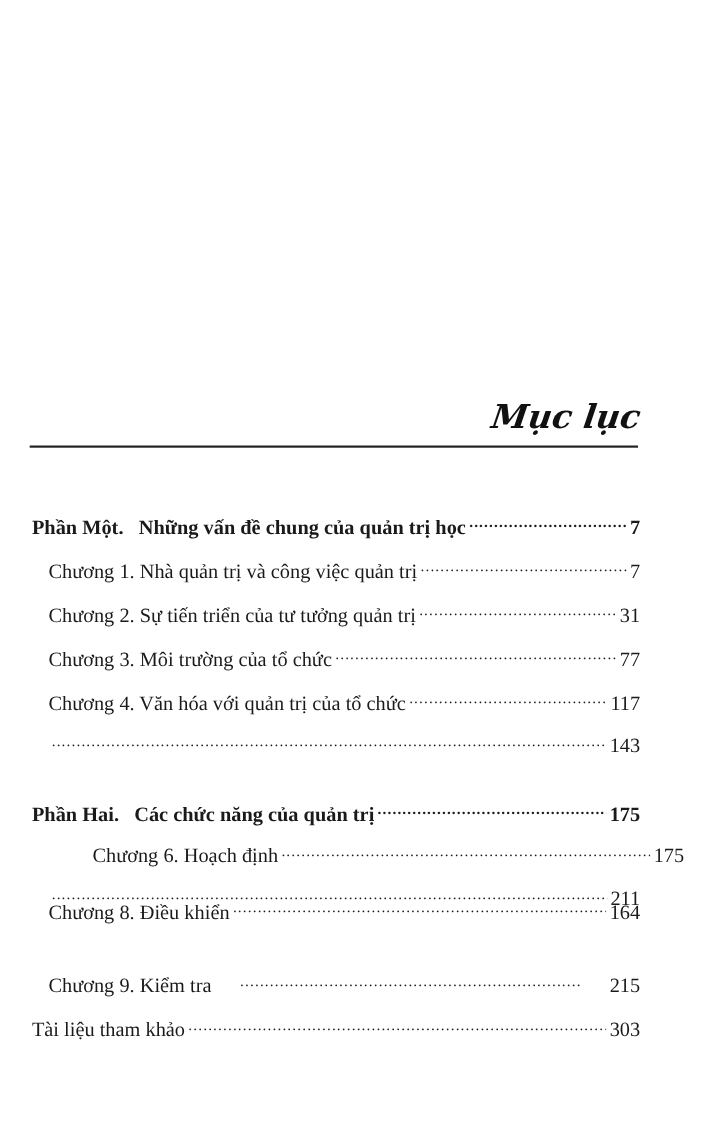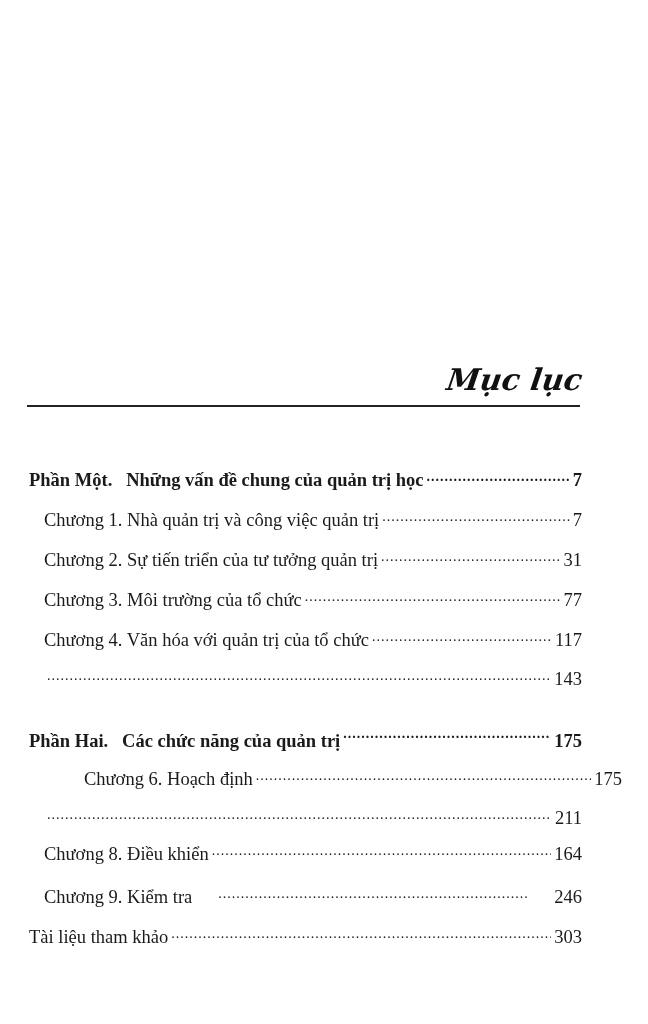--- a/index.html
+++ b/index.html
@@ -136,47 +136,47 @@
       <span class="title">Chương 4. Văn hóa với quản trị của tổ chức</span>
       <span class="dots"></span>
       <span class="page-num">117</span>
     </div>
 
     <div class="row chapter" style="top:667px;">
       <span class="dots"></span>
       <span class="page-num">143</span>
     </div>
 
-    <div class="row part" style="top:729px;align-items:flex-end;">
+    <div class="row part" style="top:729px;">
       <span class="title"><span>Phần Hai.</span>&nbsp;&nbsp;&nbsp;<span>Các chức năng của quản trị</span></span>
       <span class="dots"></span>
       <span class="page-num">175</span>
     </div>
 
     <div class="row chapter" style="top:767px;margin-left:40px;">
       <span class="title">Chương 6. Hoạch định</span>
       <span class="dots"></span>
       <span class="page-num">175</span>
     </div>
 
     <div class="row chapter" style="top:806px;">
       <span class="dots"></span>
       <span class="page-num">211</span>
     </div>
 
-    <div class="row chapter" style="top:842px;justify-content:flex-end;">
+    <div class="row chapter" style="top:818px;justify-content:flex-end;">
       <span class="title">Chương 8. Điều khiển</span>
       <span class="dots"></span>
       <span class="page-num">164</span>
     </div>
 
     <div class="row chapter" style="top:885px;gap:23px;">
       <span class="title">Chương 9. Kiểm tra</span>
       <span class="dots"></span>
-      <span class="page-num">246</span>
+      <span class="page-num">215</span>
     </div>
 
     <div class="row ref" style="top:925px;">
       <span class="title">Tài liệu tham khảo</span>
       <span class="dots"></span>
       <span class="page-num">303</span>
     </div>
 
   </div>
 </div>

